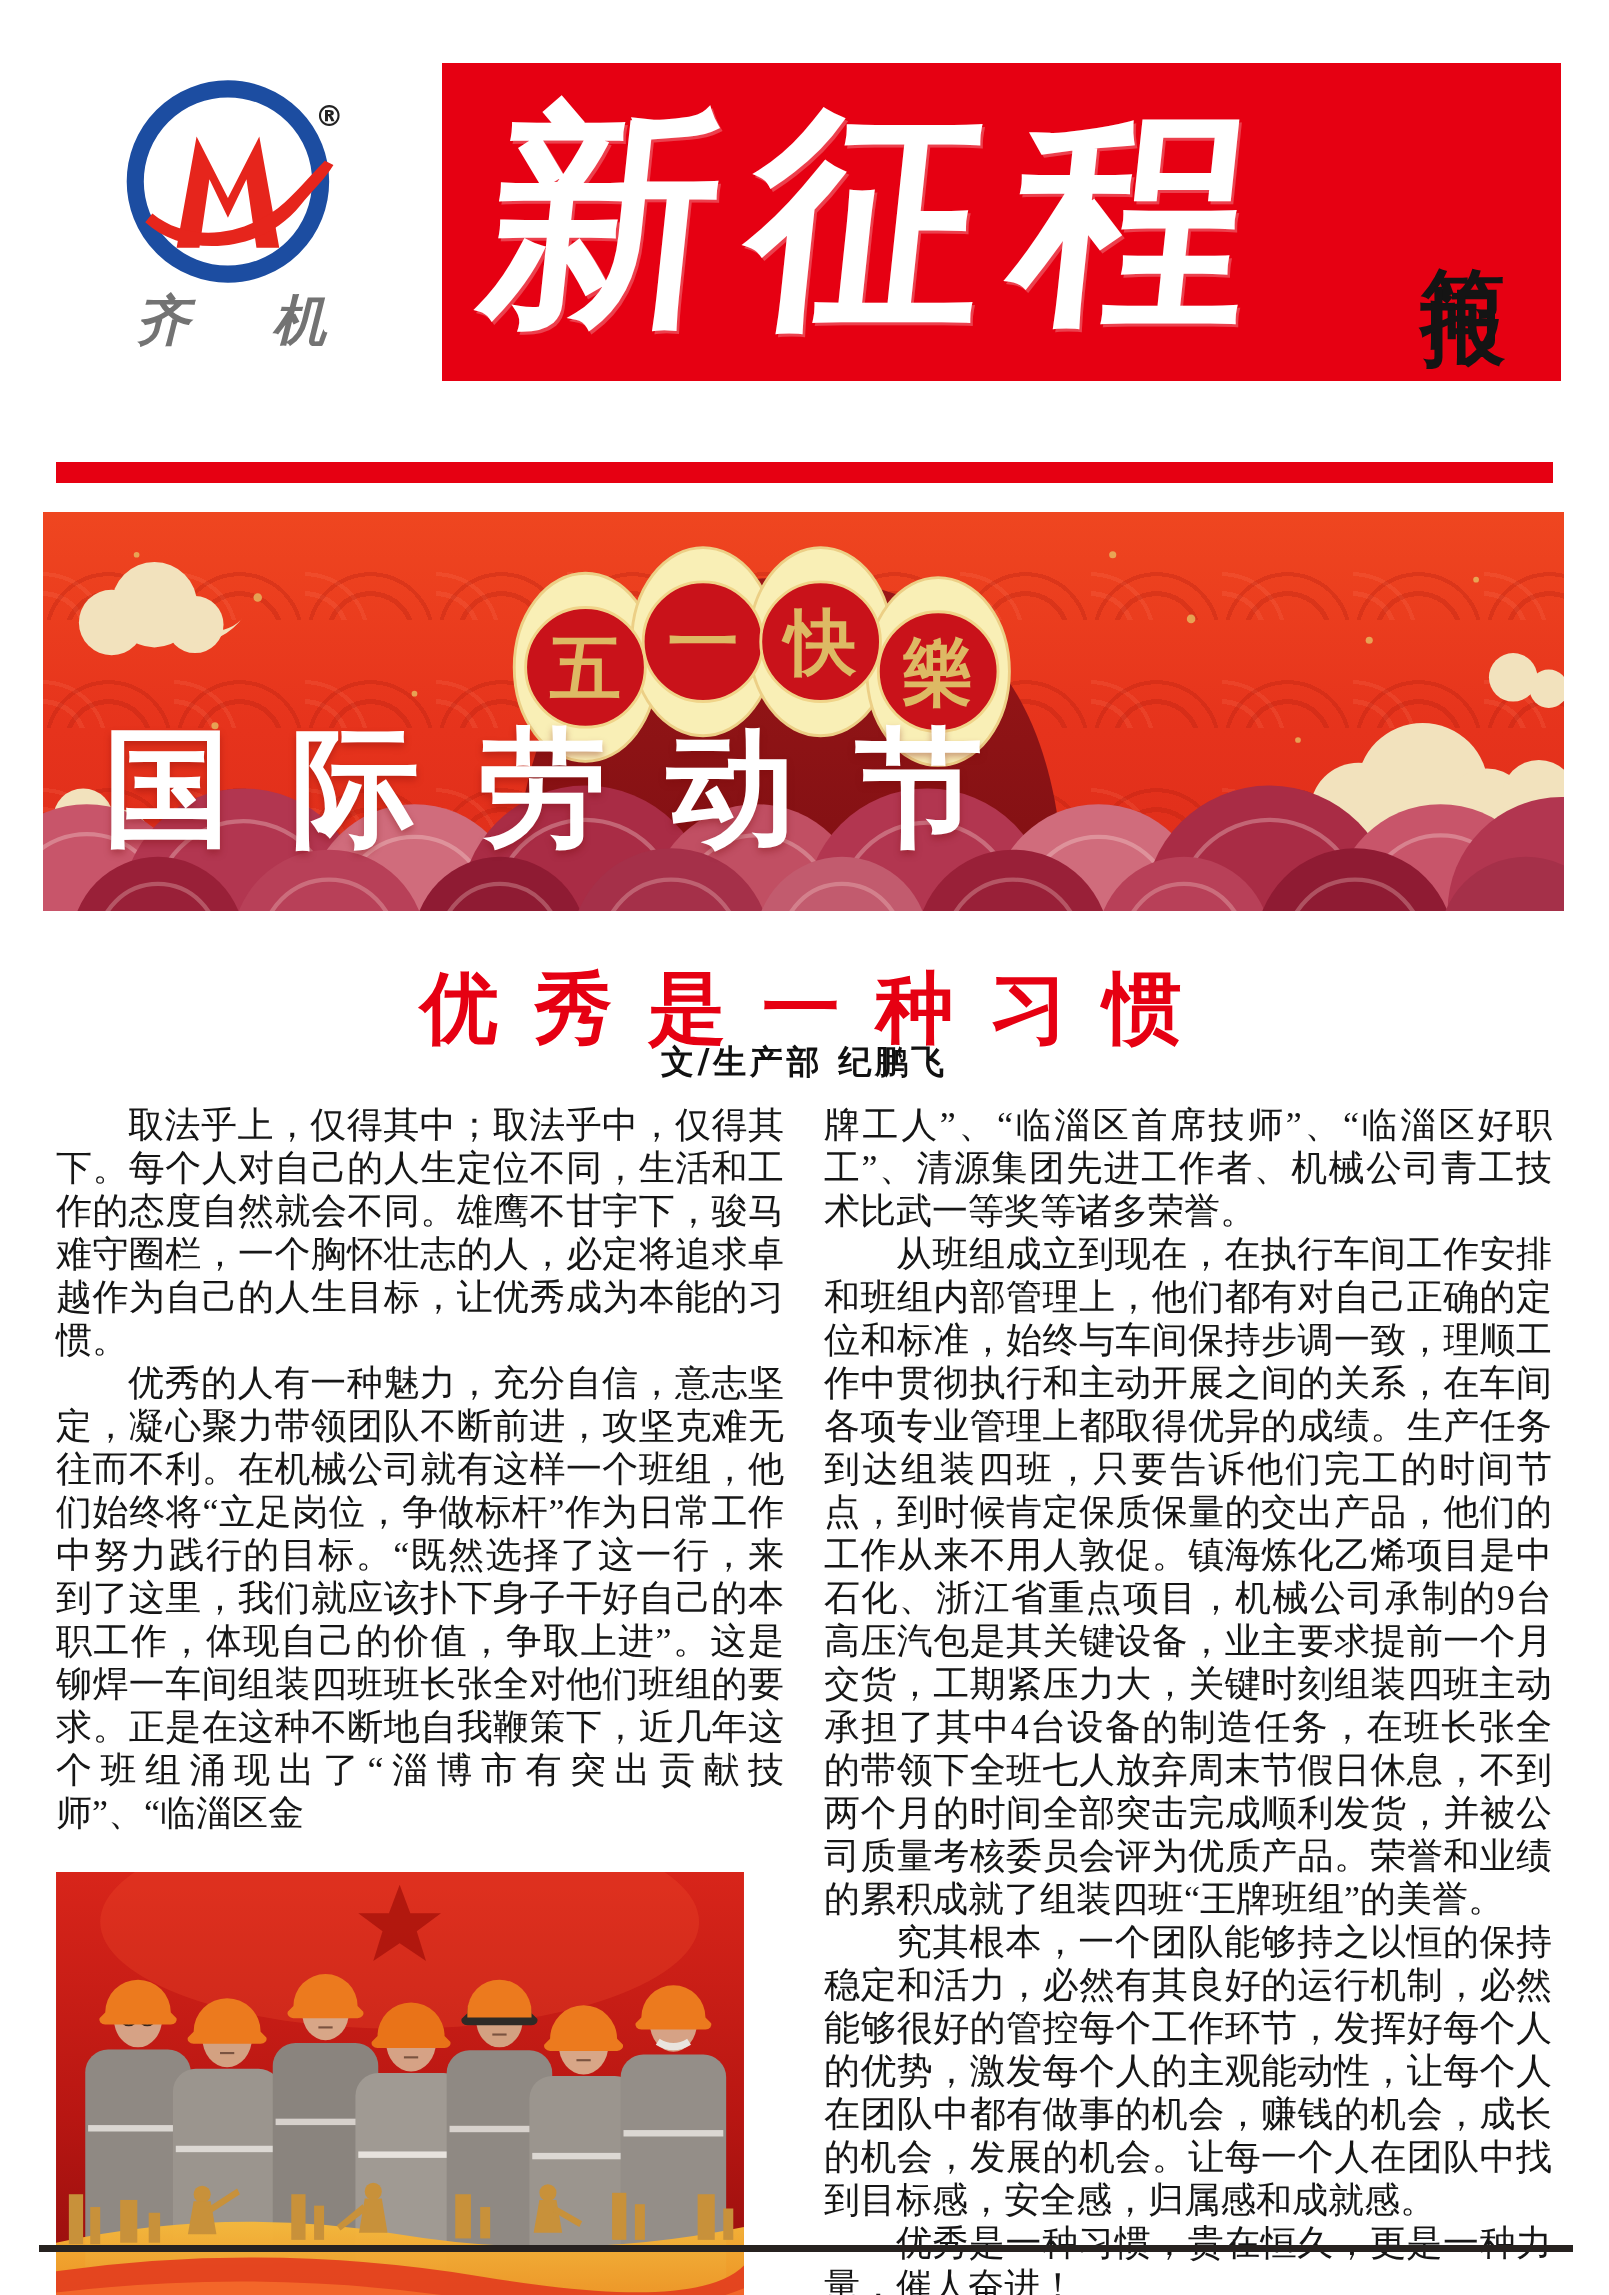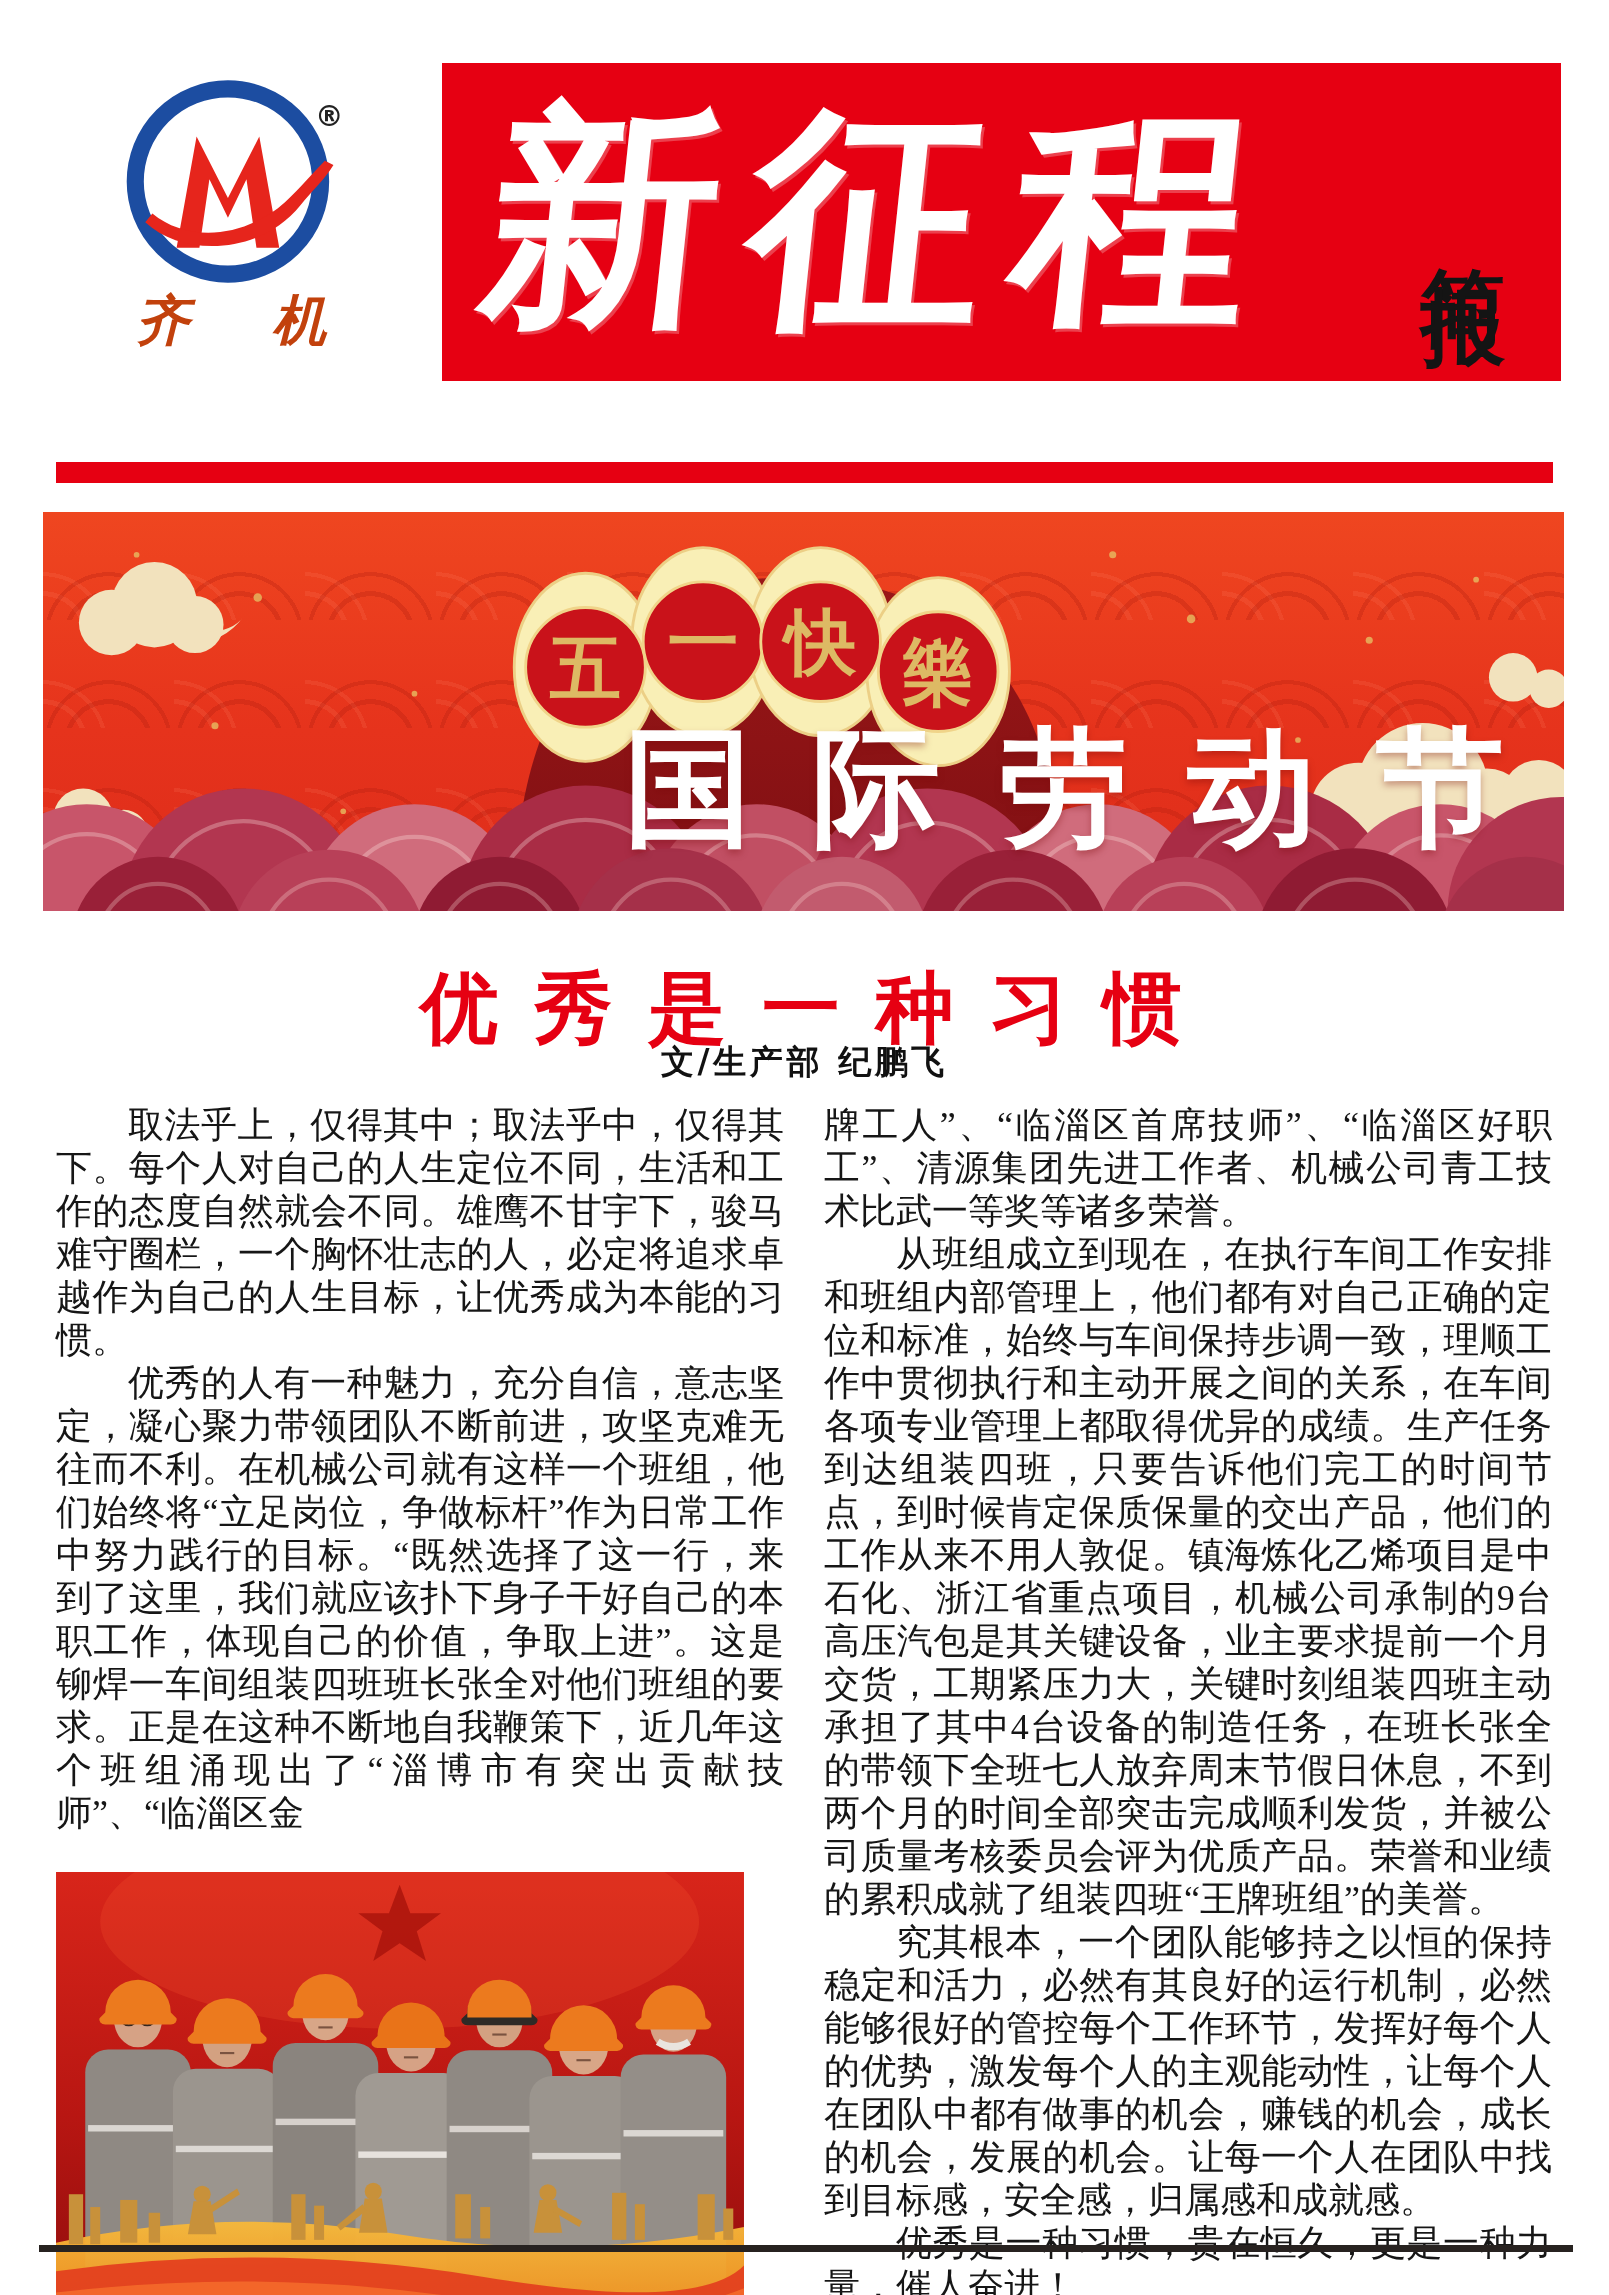--- a/index.html
+++ b/index.html
@@ -5,21 +5,21 @@
   html,body{margin:0;padding:0;background:#ffffff;}
   .page{position:relative;width:1609px;height:2295px;background:#ffffff;overflow:hidden;
         font-family:"Liberation Sans",sans-serif;color:#1a1a1a;}
 
   
   .logo{position:absolute;left:121px;top:71px;width:221px;height:300px;}
   .logo svg{position:absolute;left:0;top:0;}
   .logo-reg{position:absolute;left:194px;top:28.5px;font-size:28.5px;font-weight:bold;color:#222;
             font-family:"DejaVu Sans",sans-serif;}
   .logo-caption{position:absolute;left:14.3px;top:214px;width:214px;font-size:54px;font-weight:bold;
-            font-style:italic;letter-spacing:83px;white-space:nowrap;color:#c2410c;
+            font-style:italic;letter-spacing:83px;white-space:nowrap;color:#737373;
             font-family:"DejaVu Serif",serif;}
 
   
   .masthead{position:absolute;left:442px;top:63px;width:1119px;height:318px;background:#e60012;overflow:hidden;}
   .masthead-title{position:absolute;left:43px;top:0;height:318px;line-height:307px;color:#ffffff;
             font-size:235px;font-weight:bold;font-family:"DejaVu Serif",serif;
             letter-spacing:30px;transform:skewX(-6deg);white-space:nowrap;
             text-shadow:2.9px 2.9px 0 rgba(255,255,255,0.25);}
   .masthead-sub{position:absolute;right:40px;top:137px;writing-mode:vertical-rl;
             font-size:84px;font-weight:bold;color:#141414;letter-spacing:18.5px;
@@ -37,21 +37,21 @@
   .festival{position:absolute;left:43px;top:512px;width:1521px;height:399px;overflow:hidden;
             background-color:#e73a1e;
             background-image:
               radial-gradient(circle at 50% 115%, transparent 40px, rgba(170,25,12,.26) 40px 45px,
                  transparent 45px 60px, rgba(170,25,12,.26) 60px 64px, transparent 64px),
               radial-gradient(circle at 0% 115%, transparent 40px, rgba(255,140,110,.14) 40px 45px,
                  transparent 45px 60px, rgba(255,140,110,.14) 60px 64px, transparent 64px),
               linear-gradient(180deg,#ef4620 0%,#e6331c 55%,#dd2c1a 100%);
             background-size:131px 108px,131px 108px,100% 100%;}
   .festival svg{position:absolute;left:0;top:0;}
-  .festival-text{position:absolute;left:0;right:0;top:191px;text-align:right;color:#ffffff;
+  .festival-text{position:absolute;left:0;right:0;top:191px;text-align:left;color:#ffffff;
             font-size:128px;font-weight:bold;letter-spacing:60px;text-indent:60px;white-space:nowrap;
             font-family:Liberation Serif, serif;text-shadow:0 4.3px 7.1px rgba(120,10,10,.35);}
 
   
   .article-title{position:absolute;left:0;top:957px;width:1609px;text-align:center;color:#e60012;
             font-size:78px;font-weight:bold;letter-spacing:7.1px;white-space:nowrap;}
   .article-byline{position:absolute;left:0;top:1040px;width:1609px;text-align:center;color:#111;
             font-size:33px;font-weight:bold;letter-spacing:3.6px;font-family:"DejaVu Serif",serif;}
 
   .columns{position:absolute;left:56px;top:1104px;width:1497px;display:flex;gap:40px;}

